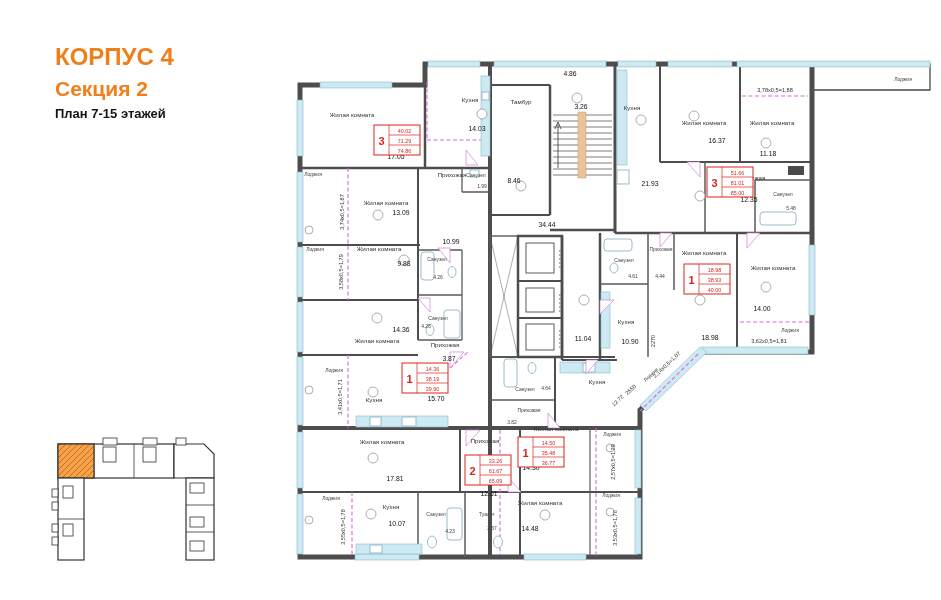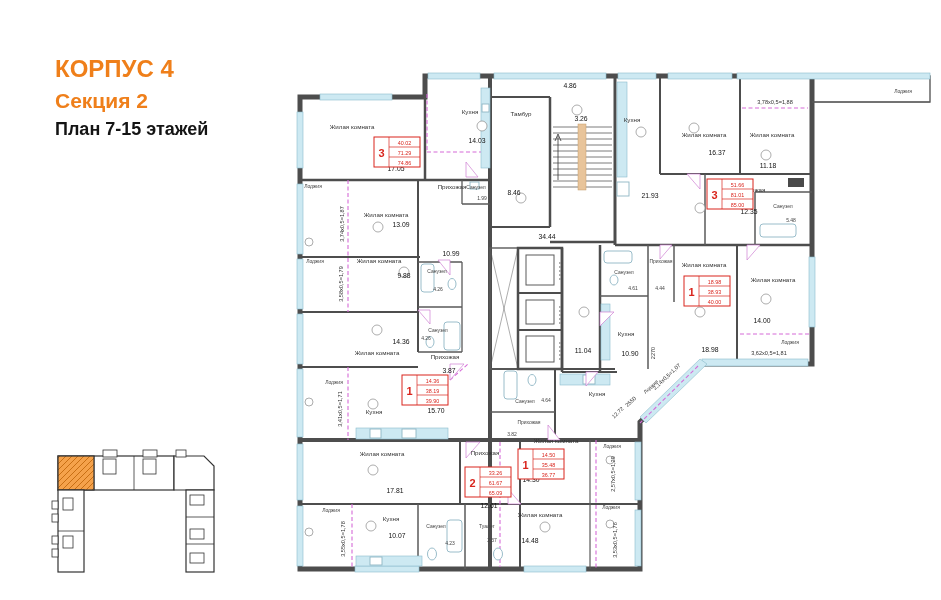--- a/index.html
+++ b/index.html
@@ -1,21 +1,21 @@
 <!DOCTYPE html>
 <html><head>
 <meta charset="utf-8">
 <style>
   html,body{margin:0;padding:0;background:#fff;}
   .stage{position:relative;width:941px;height:572px;background:#fff;overflow:hidden;
-         font-family:"Liberation Sans",sans-serif;margin-top:12px;}
+         font-family:"Liberation Sans",sans-serif;}
   .title{position:absolute;left:55px;top:42px;line-height:1.25;}
   .title .l1{font-size:24px;font-weight:bold;color:#EF7F1A;}
   .title .l2{font-size:21px;font-weight:bold;color:#EF7F1A;margin-top:4px;}
-  .title .l3{font-size:18px;font-weight:bold;color:#141414;margin-top:4px;}
+  .title .l3{font-size:13px;font-weight:bold;color:#141414;margin-top:4px;}
   svg{position:absolute;left:0;top:0;}
   svg text{font-family:"Liberation Sans",sans-serif;}
   .rl{font-size:6.2px;fill:#333;}
   .ra{font-size:6.8px;fill:#111;}
   .sm{font-size:5px;fill:#444;}
   .dim{font-size:5.6px;fill:#333;}
   .apt-num{font-size:11px;font-weight:bold;fill:#D9251D;}
   .apt-val{font-size:5.4px;fill:#D9251D;}
   .wall{stroke:#4d4d4d;fill:none;}
   .thin{stroke:#5a5a5a;fill:none;}

